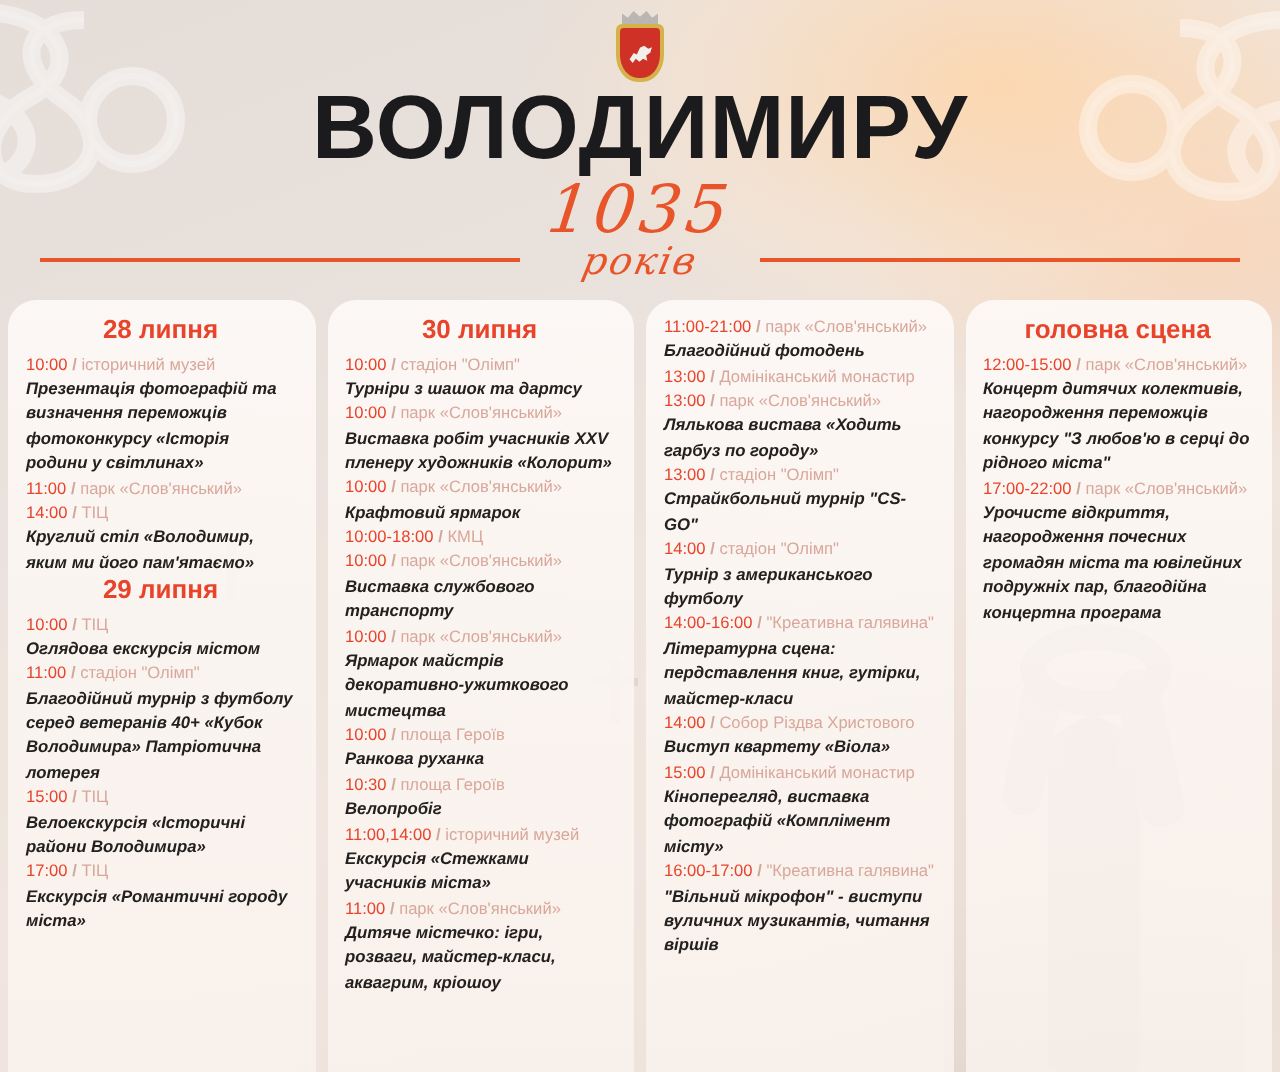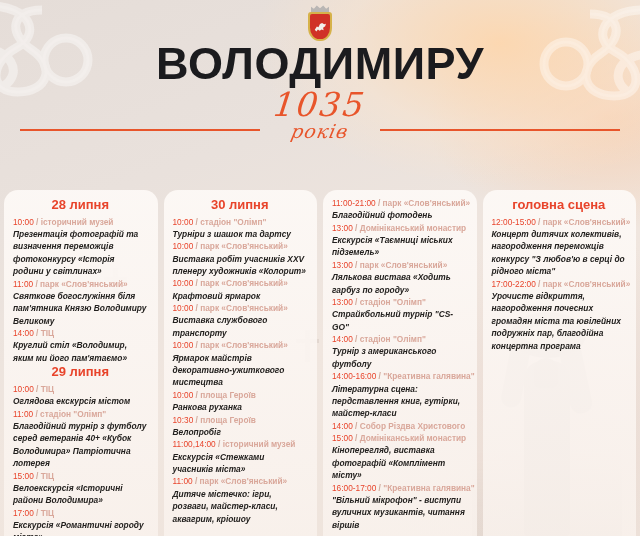--- a/index.html
+++ b/index.html
@@ -190,40 +190,39 @@
     gap: 6px;
     padding: 0 4px;
     z-index: 4;
   }
   .card {
     flex: 1 1 0;
     background: linear-gradient(180deg, rgba(253,249,246,0.94) 0%, rgba(251,245,241,0.90) 55%, rgba(250,243,238,0.82) 100%);
     border-radius: 14px 14px 0 0;
     padding: 7px 10px 4px 9px;
     overflow: hidden;
-    margin-top: 40px;
   }
   .card-title {
     text-align: center;
     font-size: 13px;
     font-weight: 700;
     color: #e8442b;
     margin-bottom: 3px;
     line-height: 1.2;
   }
   .card-title.empty { visibility: hidden; height: 0; margin: 0; }
 
   .ev-meta {
     font-size: 8.3px;
     line-height: 1.48;
     white-space: nowrap;
   }
   .ev-time { color: #e8442b; font-weight: 400; }
   .ev-sep { color: #cfa79a; font-weight: 700; }
-  .ev-place { color: #d9a79a; font-weight: 700; }
+  .ev-place { color: #d9a79a; font-weight: 400; }
   .ev-desc {
     font-size: 8.4px;
     font-weight: 700;
     color: #23211f;
     line-height: 1.48;
     margin-bottom: 0px;
     font-style: italic;
   }
 </style>
 </head>
@@ -293,69 +292,69 @@
     <div class="rule-l"></div>
     <div class="rule-r"></div>
   </div>
 
   <div class="columns" id="columns">
       <div class="card">
         <div class="card-title">28 липня</div>
         <div class="ev-meta"><span class="ev-time">10:00</span><span class="ev-sep"> / </span><span class="ev-place">історичний музей</span></div>
         <div class="ev-desc">Презентація фотографій та визначення переможців фотоконкурсу «Історія родини у світлинах»</div>
         <div class="ev-meta"><span class="ev-time">11:00</span><span class="ev-sep"> / </span><span class="ev-place">парк «Слов'янський»</span></div>
-        <div class="ev-desc">Святкове богослужіння біля пам'ятника Князю Володимиру Великому</div>
         <div class="ev-meta"><span class="ev-time">14:00</span><span class="ev-sep"> / </span><span class="ev-place">ТІЦ</span></div>
         <div class="ev-desc">Круглий стіл «Володимир, яким ми його пам'ятаємо»</div>
         <div class="card-title">29 липня</div>
         <div class="ev-meta"><span class="ev-time">10:00</span><span class="ev-sep"> / </span><span class="ev-place">ТІЦ</span></div>
         <div class="ev-desc">Оглядова екскурсія містом</div>
         <div class="ev-meta"><span class="ev-time">11:00</span><span class="ev-sep"> / </span><span class="ev-place">стадіон "Олімп"</span></div>
         <div class="ev-desc">Благодійний турнір з футболу серед ветеранів  40+ «Кубок Володимира» Патріотична лотерея</div>
         <div class="ev-meta"><span class="ev-time">15:00</span><span class="ev-sep"> / </span><span class="ev-place">ТІЦ</span></div>
         <div class="ev-desc">Велоекскурсія «Історичні райони Володимира»</div>
         <div class="ev-meta"><span class="ev-time">17:00</span><span class="ev-sep"> / </span><span class="ev-place">ТІЦ</span></div>
         <div class="ev-desc">Екскурсія «Романтичні городу міста»</div>
       </div>
       <div class="card">
         <div class="card-title">30 липня</div>
         <div class="ev-meta"><span class="ev-time">10:00</span><span class="ev-sep"> / </span><span class="ev-place">стадіон "Олімп"</span></div>
         <div class="ev-desc">Турніри з шашок та дартсу</div>
         <div class="ev-meta"><span class="ev-time">10:00</span><span class="ev-sep"> / </span><span class="ev-place">парк «Слов'янський»</span></div>
         <div class="ev-desc">Виставка робіт учасників XXV пленеру художників «Колорит»</div>
         <div class="ev-meta"><span class="ev-time">10:00</span><span class="ev-sep"> / </span><span class="ev-place">парк «Слов'янський»</span></div>
         <div class="ev-desc">Крафтовий ярмарок</div>
+        <div class="ev-meta"><span class="ev-time">10:00-18:00</span><span class="ev-sep"> / </span><span class="ev-place">КМЦ</span></div>
         <div class="ev-meta"><span class="ev-time">10:00</span><span class="ev-sep"> / </span><span class="ev-place">парк «Слов'янський»</span></div>
         <div class="ev-desc">Виставка службового транспорту</div>
         <div class="ev-meta"><span class="ev-time">10:00</span><span class="ev-sep"> / </span><span class="ev-place">парк «Слов'янський»</span></div>
         <div class="ev-desc">Ярмарок майстрів декоративно-ужиткового мистецтва</div>
         <div class="ev-meta"><span class="ev-time">10:00</span><span class="ev-sep"> / </span><span class="ev-place">площа Героїв</span></div>
         <div class="ev-desc">Ранкова руханка</div>
         <div class="ev-meta"><span class="ev-time">10:30</span><span class="ev-sep"> / </span><span class="ev-place">площа Героїв</span></div>
         <div class="ev-desc">Велопробіг</div>
         <div class="ev-meta"><span class="ev-time">11:00,14:00</span><span class="ev-sep"> / </span><span class="ev-place">історичний музей</span></div>
         <div class="ev-desc">Екскурсія «Стежками учасників міста»</div>
         <div class="ev-meta"><span class="ev-time">11:00</span><span class="ev-sep"> / </span><span class="ev-place">парк «Слов'янський»</span></div>
         <div class="ev-desc">Дитяче містечко: ігри, розваги, майстер-класи, аквагрим, кріошоу</div>
       </div>
       <div class="card">
         <div class="card-title empty"></div>
         <div class="ev-meta"><span class="ev-time">11:00-21:00</span><span class="ev-sep"> / </span><span class="ev-place">парк «Слов'янський»</span></div>
         <div class="ev-desc">Благодійний фотодень</div>
         <div class="ev-meta"><span class="ev-time">13:00</span><span class="ev-sep"> / </span><span class="ev-place">Домініканський монастир</span></div>
-        <div class="ev-desc">Екскурсія «Таємниці міських підземель»</div>
         <div class="ev-meta"><span class="ev-time">13:00</span><span class="ev-sep"> / </span><span class="ev-place">парк «Слов'янський»</span></div>
         <div class="ev-desc">Лялькова вистава «Ходить гарбуз по городу»</div>
         <div class="ev-meta"><span class="ev-time">13:00</span><span class="ev-sep"> / </span><span class="ev-place">стадіон "Олімп"</span></div>
         <div class="ev-desc">Страйкбольний турнір "CS-GO"</div>
         <div class="ev-meta"><span class="ev-time">14:00</span><span class="ev-sep"> / </span><span class="ev-place">стадіон "Олімп"</span></div>
         <div class="ev-desc">Турнір з американського футболу</div>
         <div class="ev-meta"><span class="ev-time">14:00-16:00</span><span class="ev-sep"> / </span><span class="ev-place">"Креативна галявина"</span></div>
         <div class="ev-desc">Літературна сцена: пердставлення книг, гутірки, майстер-класи</div>
         <div class="ev-meta"><span class="ev-time">14:00</span><span class="ev-sep"> / </span><span class="ev-place">Собор Різдва Христового</span></div>
+        <div class="ev-desc">Виступ квартету «Віола»</div>
         <div class="ev-meta"><span class="ev-time">15:00</span><span class="ev-sep"> / </span><span class="ev-place">Домініканський монастир</span></div>
         <div class="ev-desc">Кіноперегляд, виставка фотографій «Комплімент місту»</div>
         <div class="ev-meta"><span class="ev-time">16:00-17:00</span><span class="ev-sep"> / </span><span class="ev-place">"Креативна галявина"</span></div>
         <div class="ev-desc">"Вільний мікрофон" - виступи вуличних музикантів, читання віршів</div>
       </div>
       <div class="card">
         <div class="card-title">головна сцена</div>
         <div class="ev-meta"><span class="ev-time">12:00-15:00</span><span class="ev-sep"> / </span><span class="ev-place">парк «Слов'янський»</span></div>
         <div class="ev-desc">Концерт дитячих колективів, нагородження переможців конкурсу "З любов'ю в серці до рідного міста"</div>
         <div class="ev-meta"><span class="ev-time">17:00-22:00</span><span class="ev-sep"> / </span><span class="ev-place">парк «Слов'янський»</span></div>

